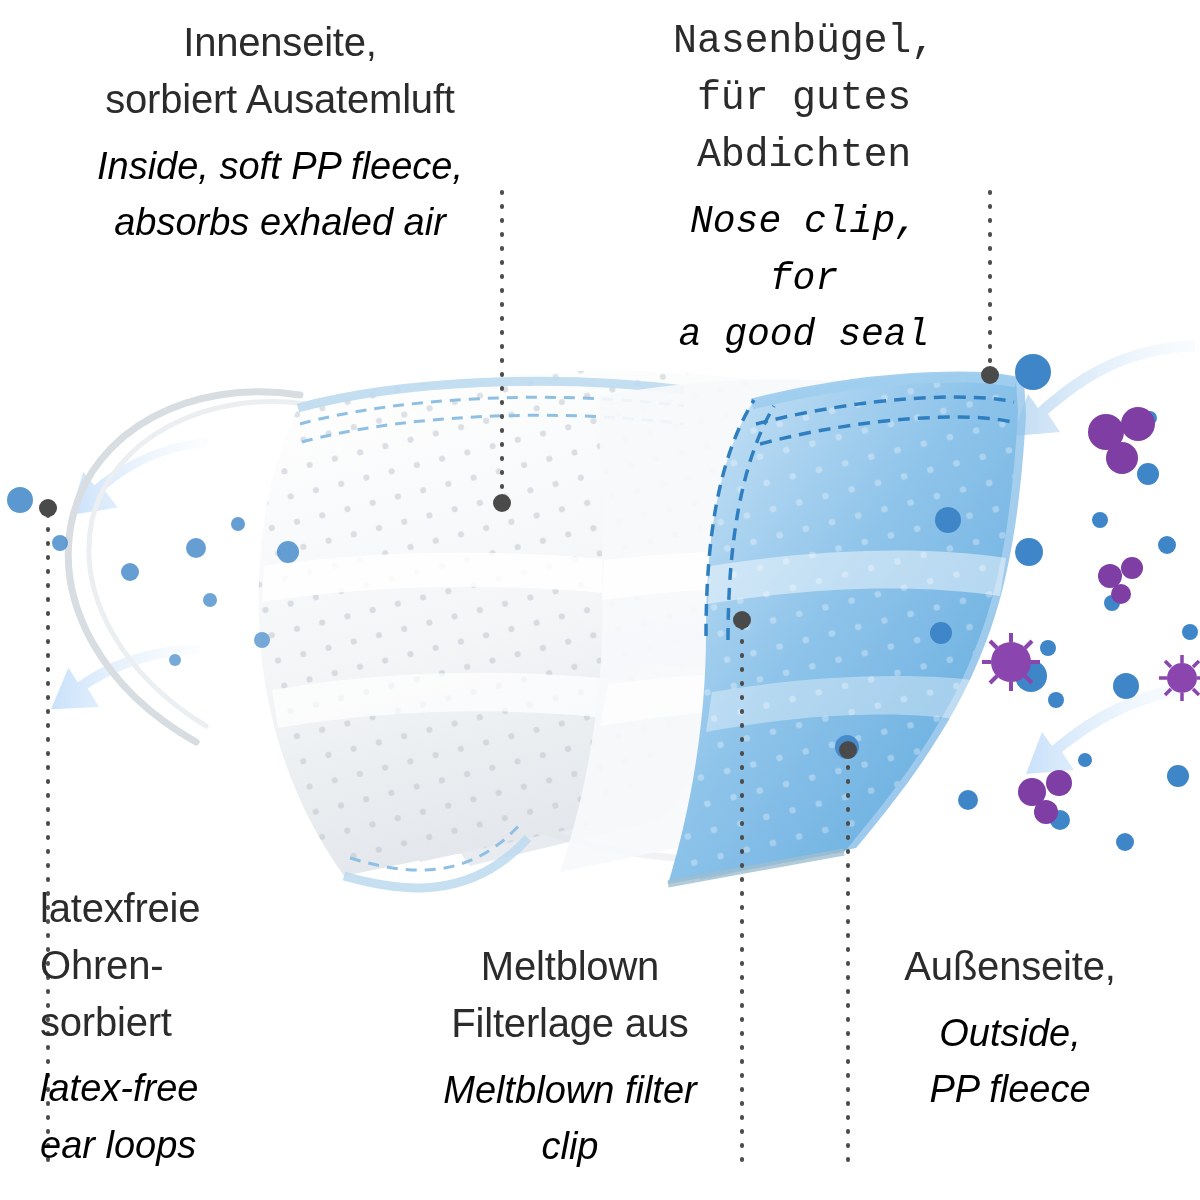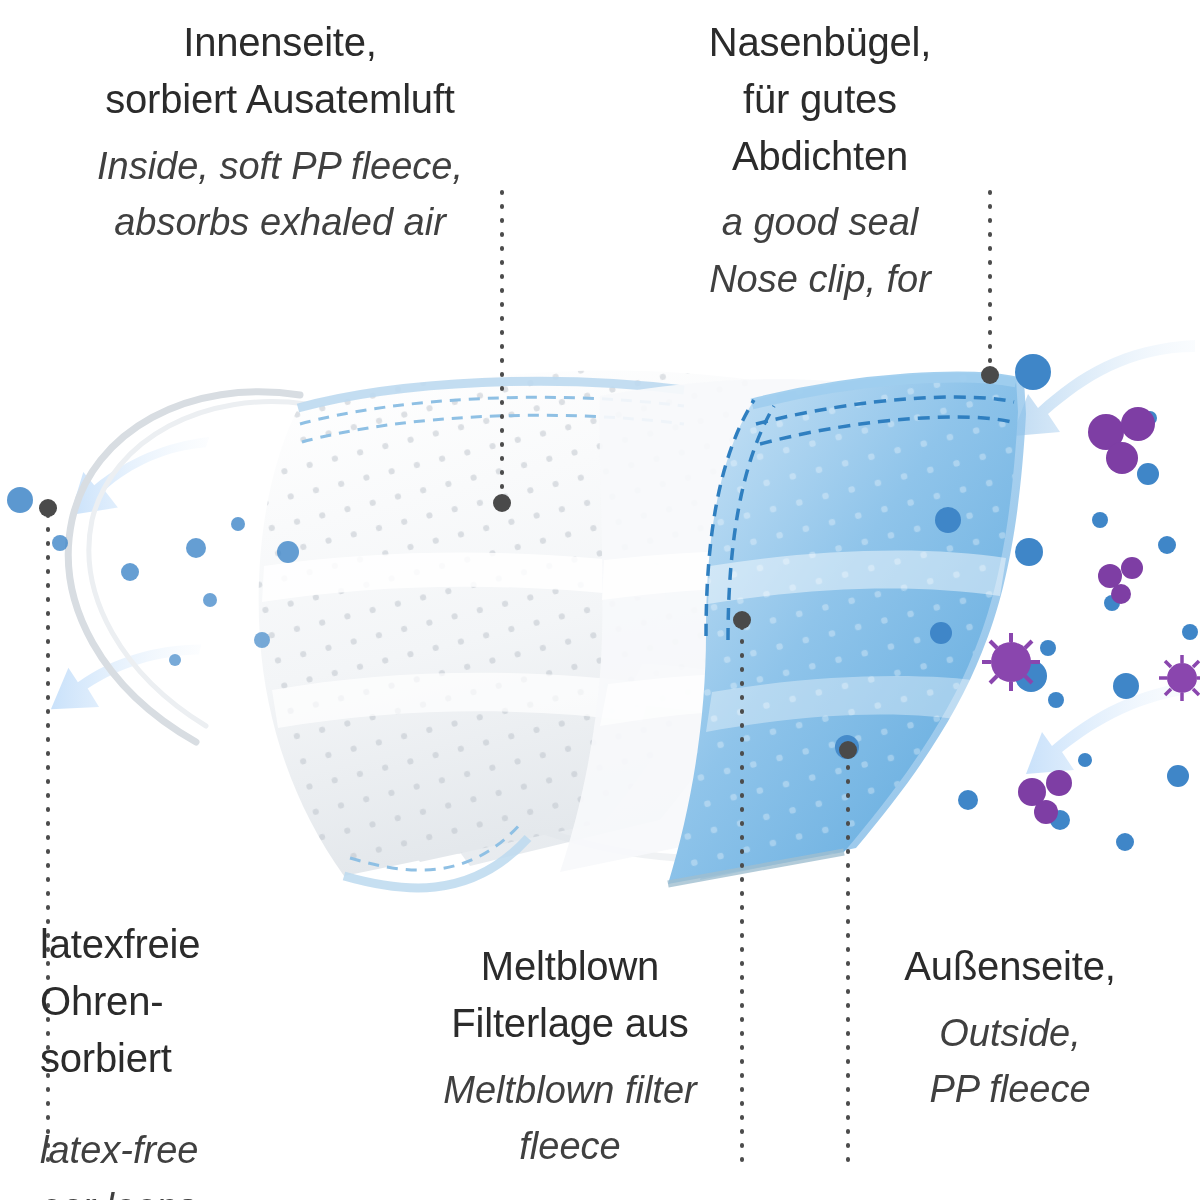--- a/index.html
+++ b/index.html
@@ -33,33 +33,33 @@
     text-align: center;
   }
   .callout .de {
     color: #2b2b2b;
     font-size: 40px;
     line-height: 1.42;
     font-weight: 400;
     letter-spacing: -0.2px;
   }
   .callout .en {
-    color: #404040;
+    color: #000000;
     font-size: 38px;
     line-height: 1.48;
     font-style: italic;
     font-weight: 400;
     margin-top: 10px;
   }
 
   
   #callout-inside      { left: 60px;  top: 14px;   width: 440px; }
-  #callout-noseclip    { left: 670px; top: 14px;   width: 300px; }
+  #callout-noseclip    { left: 654px; top: 14px;   width: 300px; font-family: Liberation Mono, monospace; }
   #callout-earloops    { left: 40px;  top: 880px;  width: 330px; text-align: left; }
-  #callout-earloops .de, #callout-earloops .en { text-align: left; margin-top: 36px; }
+  #callout-earloops .de, #callout-earloops .en { text-align: left; }
   #callout-filter      { left: 400px; top: 938px;  width: 340px; }
   #callout-outside     { left: 860px; top: 938px;  width: 300px; text-align: left; }
   #callout-outside .de, #callout-outside .en { text-align: center; }
 </style>
 </head>
 <body>
 
 <div id="stage">
 
   <svg id="art" viewBox="0 0 1200 1200">
@@ -293,22 +293,22 @@
     </div>
   </div>
 
   <div class="callout" id="callout-noseclip">
     <div class="de">
       <div>Nasenbügel,</div>
       <div>für gutes</div>
       <div>Abdichten</div>
     </div>
     <div class="en">
+      <div>Nose clip, for</div>
       <div>a good seal</div>
-      <div>Nose clip, for</div>
     </div>
   </div>
 
   <div class="callout" id="callout-earloops">
     <div class="de">
       <div>latexfreie</div>
       <div>Ohren-</div>
       <div>sorbiert</div>
     </div>
     <div class="en">
@@ -317,21 +317,21 @@
     </div>
   </div>
 
   <div class="callout" id="callout-filter">
     <div class="de">
       <div>Meltblown</div>
       <div>Filterlage aus</div>
     </div>
     <div class="en">
       <div>Meltblown filter</div>
-      <div>fleece</div>
+      <div>clip</div>
     </div>
   </div>
 
   <div class="callout" id="callout-outside">
     <div class="de">
       <div>Außenseite,</div>
     </div>
     <div class="en">
       <div>Outside,</div>
       <div>PP fleece</div>

